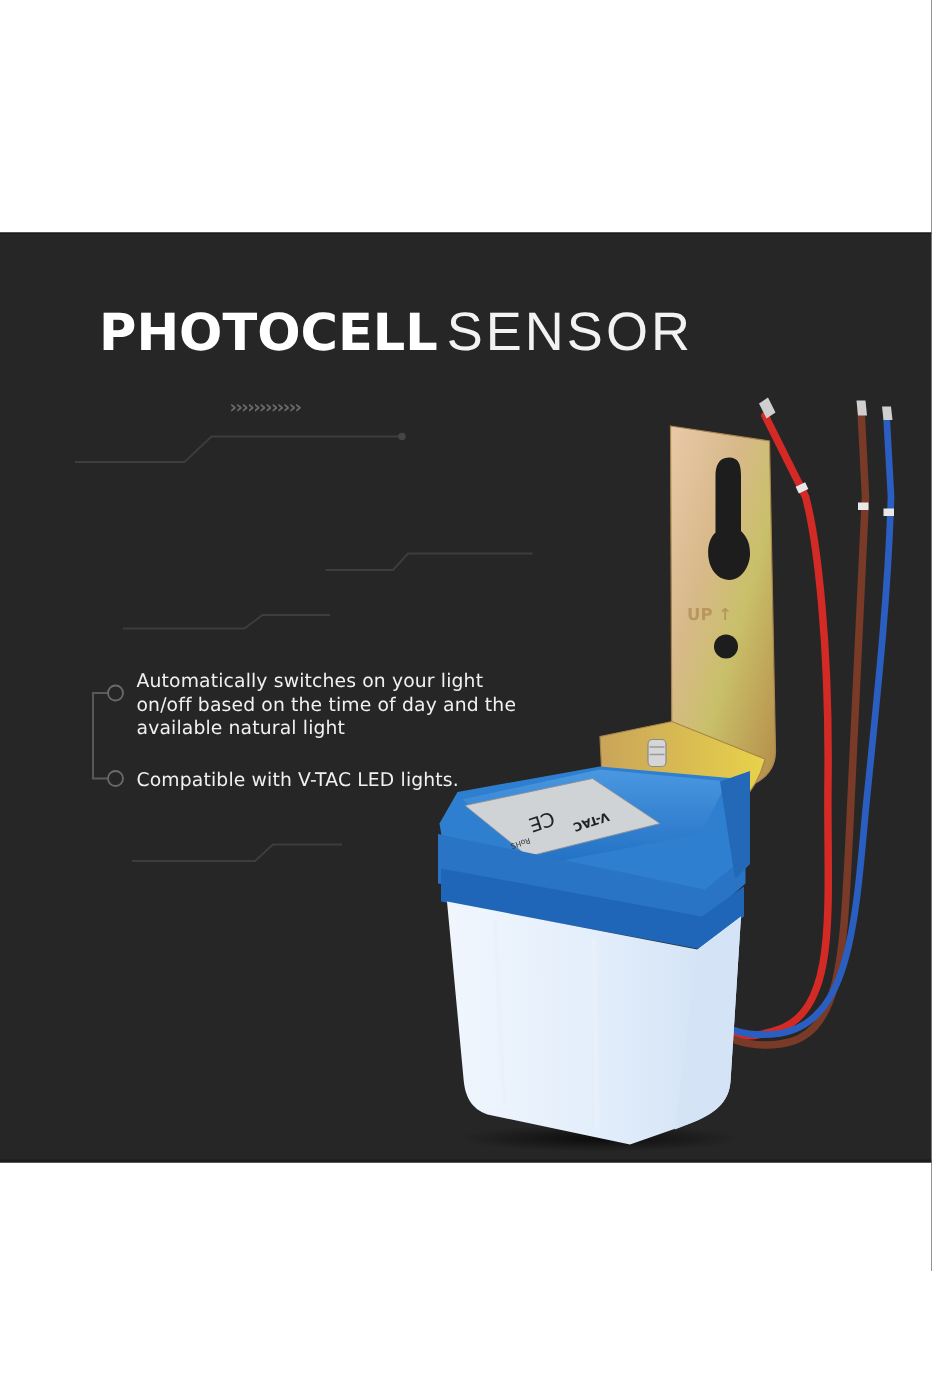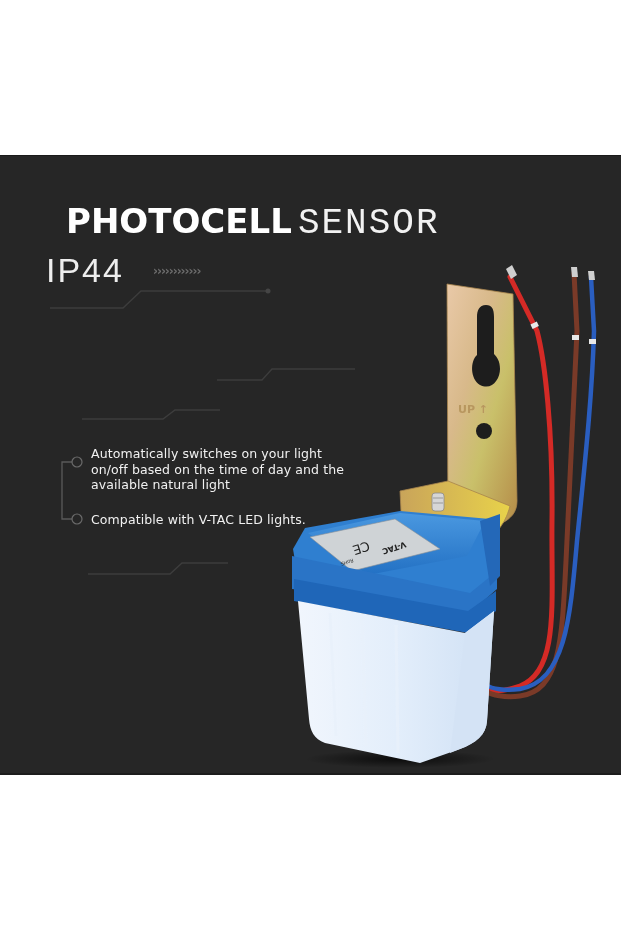--- a/index.html
+++ b/index.html
@@ -13,21 +13,21 @@
     border-top: 1px solid #1a1a1a; border-bottom: 2px solid #1c1c1c;
     box-sizing: border-box;
   }
   .deco { position: absolute; left: 0; top: 0; width: 621px; height: 620px; }
   .title {
     position: absolute; left: 47px; top: 45px; margin: 0;
     font-size: 36px; line-height: 40px; color: #ffffff; white-space: nowrap;
     letter-spacing: 0.5px;
   }
   .title .bold { font-family: "DejaVu Sans", sans-serif; font-weight: bold; letter-spacing: 0px; font-size: 34px; margin-left: 19px; }
-  .title .thin { font-weight: normal; font-family: Liberation Mono, monospace; color: #f2f2f2; letter-spacing: 2px; margin-left: 6px; }
+  .title .thin { font-weight: normal; font-family: Liberation Sans, sans-serif; color: #f2f2f2; letter-spacing: 2px; margin-left: 6px; }
   .subtitle {
     position: absolute; left: 46px; top: 94px; margin: 0;
     font-size: 34px; line-height: 40px; color: #eeeeee; font-weight: normal; letter-spacing: 2px;
     font-family: "Liberation Sans", sans-serif;
   }
   .chevrons {
     position: absolute; left: 153px; top: 108px; font-size: 12px; color: #6d6d6d; letter-spacing: -1px;
     font-family: "DejaVu Sans", sans-serif; font-weight: bold;
   }
   .feature {
@@ -52,21 +52,20 @@
       <polyline points="77,306 62,306 62,363 77,363" stroke="#5a5a5a"></polyline>
     </g>
     <circle cx="268" cy="135" r="2.5" fill="#454545"></circle>
     <circle cx="77" cy="306" r="5" fill="#262626" stroke="#6a6a6a" stroke-width="1.2"></circle>
     <circle cx="77" cy="363" r="5" fill="#262626" stroke="#6a6a6a" stroke-width="1.2"></circle>
   </svg>
 
   <h1 class="title">
     <span class="bold">PHOTOCELL</span><span class="thin">SENSOR</span>
   </h1>
-  <h2 class="subtitle">IP44</h2>
   <span class="chevrons">››››››››››››</span>
 
   <p class="feature f1" style="margin:0;">Automatically switches on your light on/off based on the time of day and the available natural light</p>
   <p class="feature f2" style="margin:0;">Compatible with V-TAC LED lights.</p>
 
   <svg class="product" viewBox="270 255 351 520">
     <defs>
       <linearGradient id="brass" x1="0" y1="0" x2="1" y2="1">
         <stop offset="0" stop-color="#e9c9a8"></stop>
         <stop offset="0.35" stop-color="#d8b98a"></stop>

